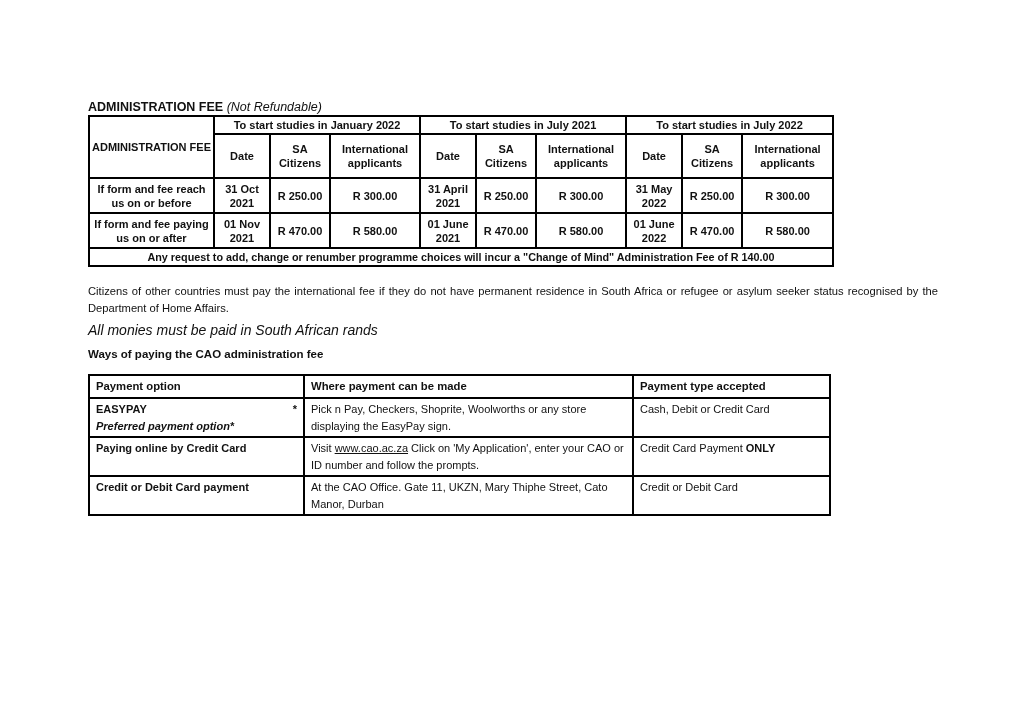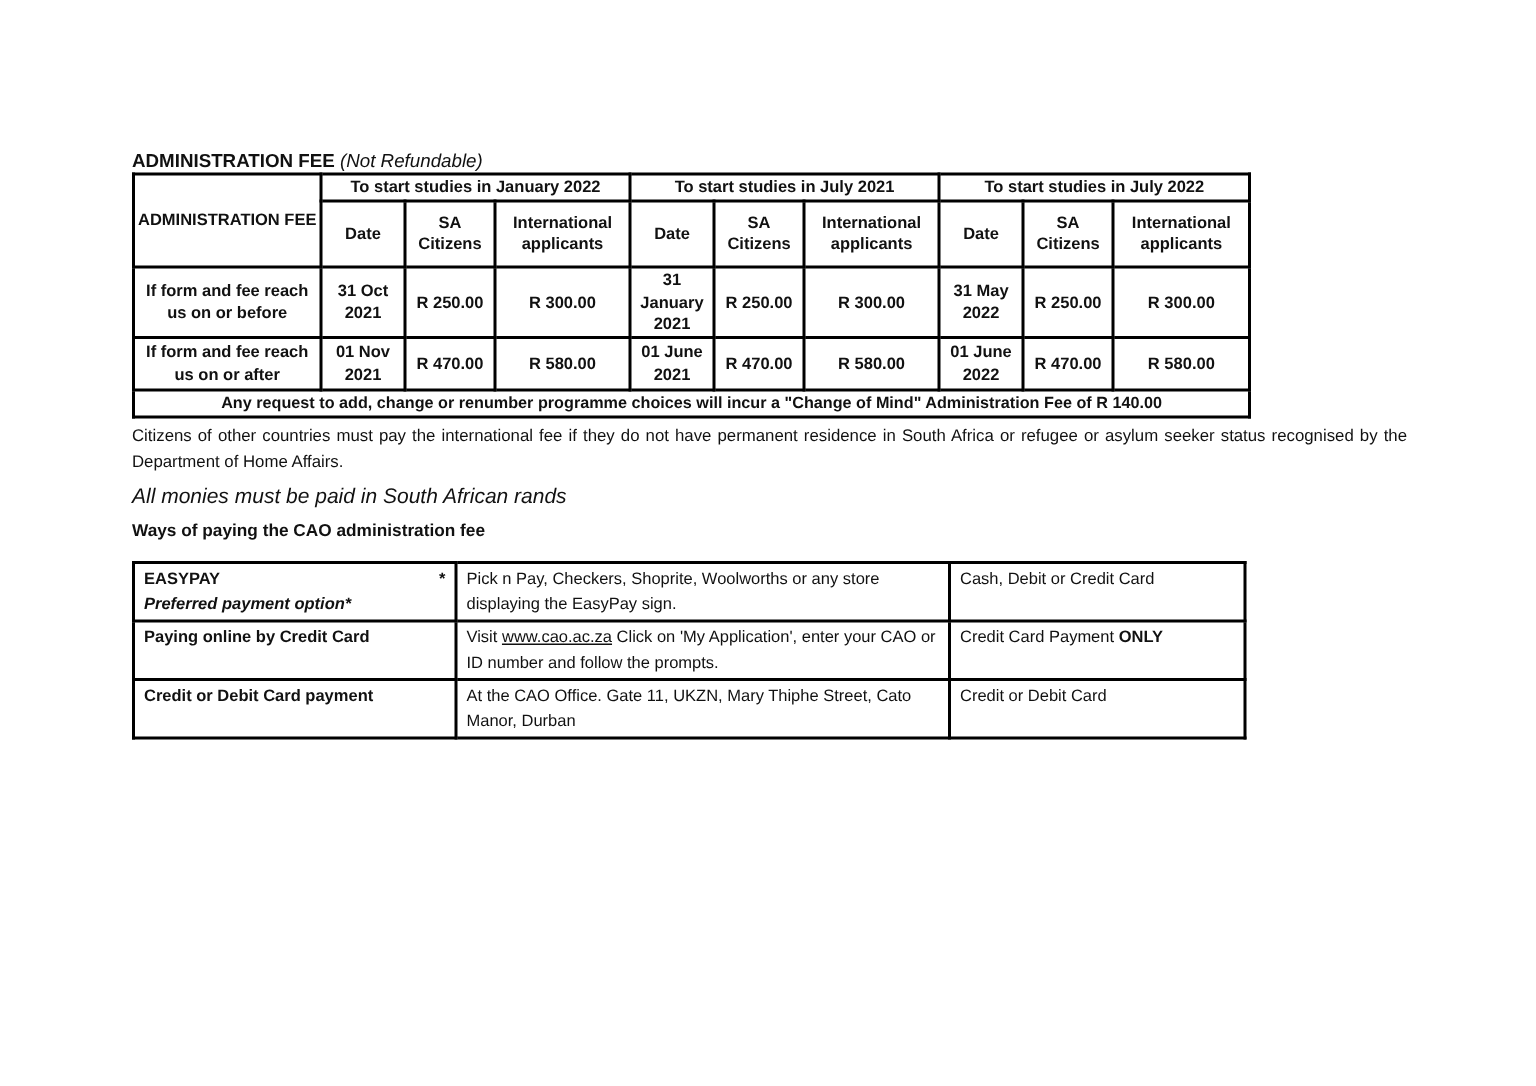--- a/index.html
+++ b/index.html
@@ -136,29 +136,29 @@
       <th>International applicants</th>
       <th>Date</th>
       <th>SA Citizens</th>
       <th>International applicants</th>
     </tr>
     <tr class="body-row">
       <td>If form and fee reach us on or before</td>
       <td>31 Oct 2021</td>
       <td>R 250.00</td>
       <td>R 300.00</td>
-      <td>31 January 2021</td>
+      <td>31 April 2021</td>
       <td>R 250.00</td>
       <td>R 300.00</td>
       <td>31 May 2022</td>
       <td>R 250.00</td>
       <td>R 300.00</td>
     </tr>
     <tr class="body-row">
-      <td>If form and fee reach us on or after</td>
+      <td>If form and fee paying us on or after</td>
       <td>01 Nov 2021</td>
       <td>R 470.00</td>
       <td>R 580.00</td>
       <td>01 June 2021</td>
       <td>R 470.00</td>
       <td>R 580.00</td>
       <td>01 June 2022</td>
       <td>R 470.00</td>
       <td>R 580.00</td>
     </tr>
@@ -174,20 +174,25 @@
 
   <div class="ways-heading">Ways of paying the CAO administration fee</div>
 
   <table class="pay-table">
     <colgroup>
       <col style="width:215px">
         <col style="width:329px">
         <col style="width:197px">
     </colgroup>
     <tbody>
+        <tr>
+      <th>Payment option</th>
+      <th>Where payment can be made</th>
+      <th>Payment type accepted</th>
+    </tr>
     <tr>
       <td class="opt-cell">
         <div class="opt-line1">
           <span>EASYPAY</span>
           <span>*</span>
         </div>
         <div class="opt-sub">Preferred payment option*</div>
       </td>
       <td>Pick n Pay, Checkers, Shoprite, Woolworths or any store displaying the EasyPay sign.</td>
       <td>Cash, Debit or Credit Card</td>

